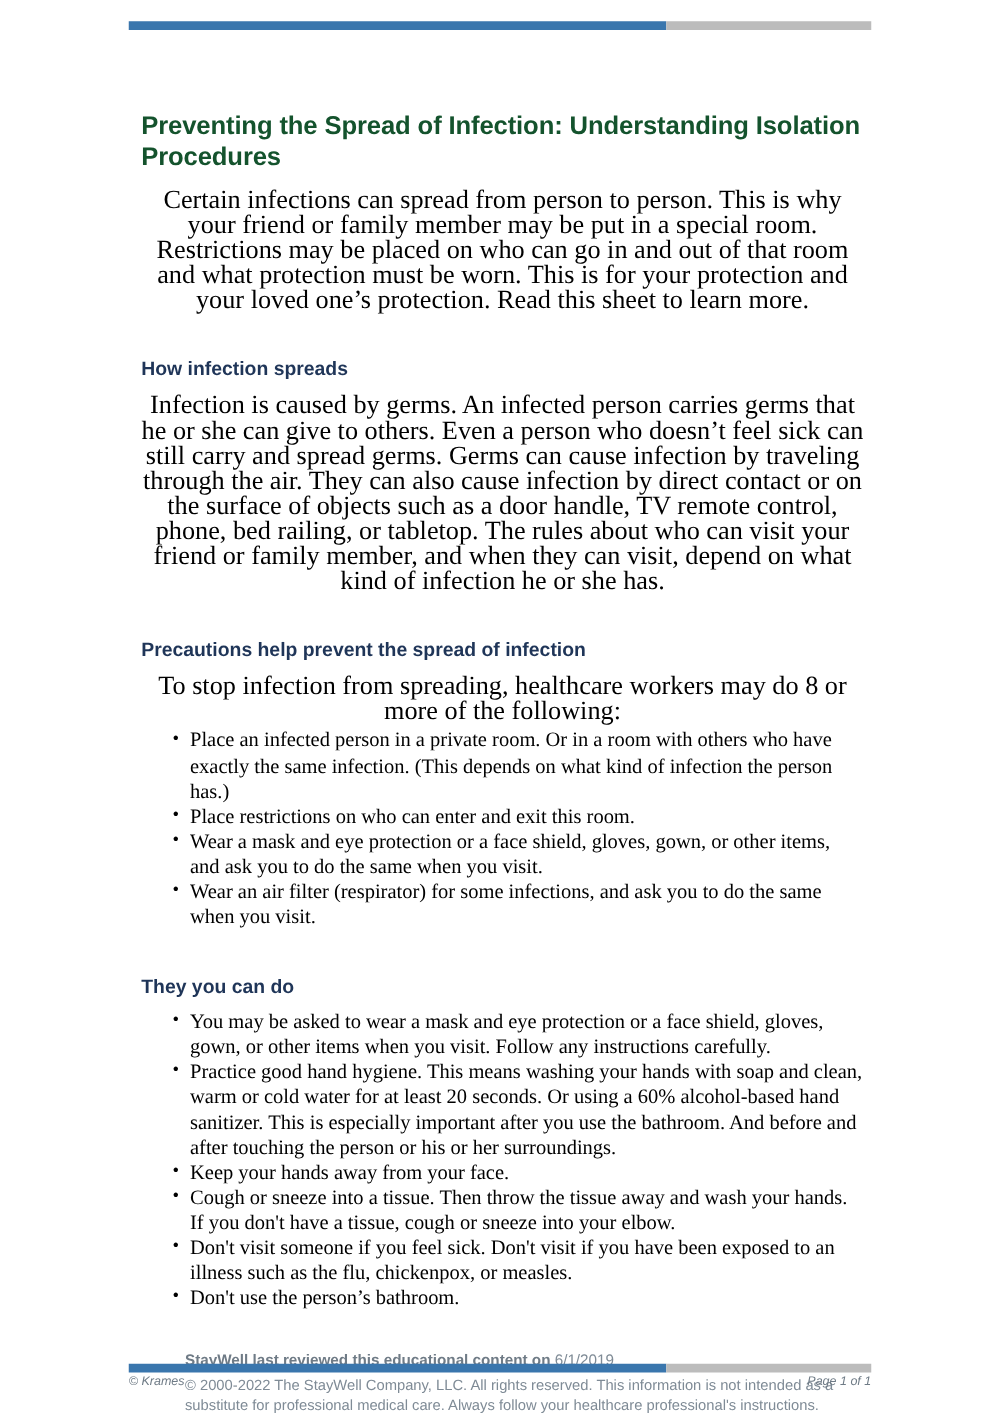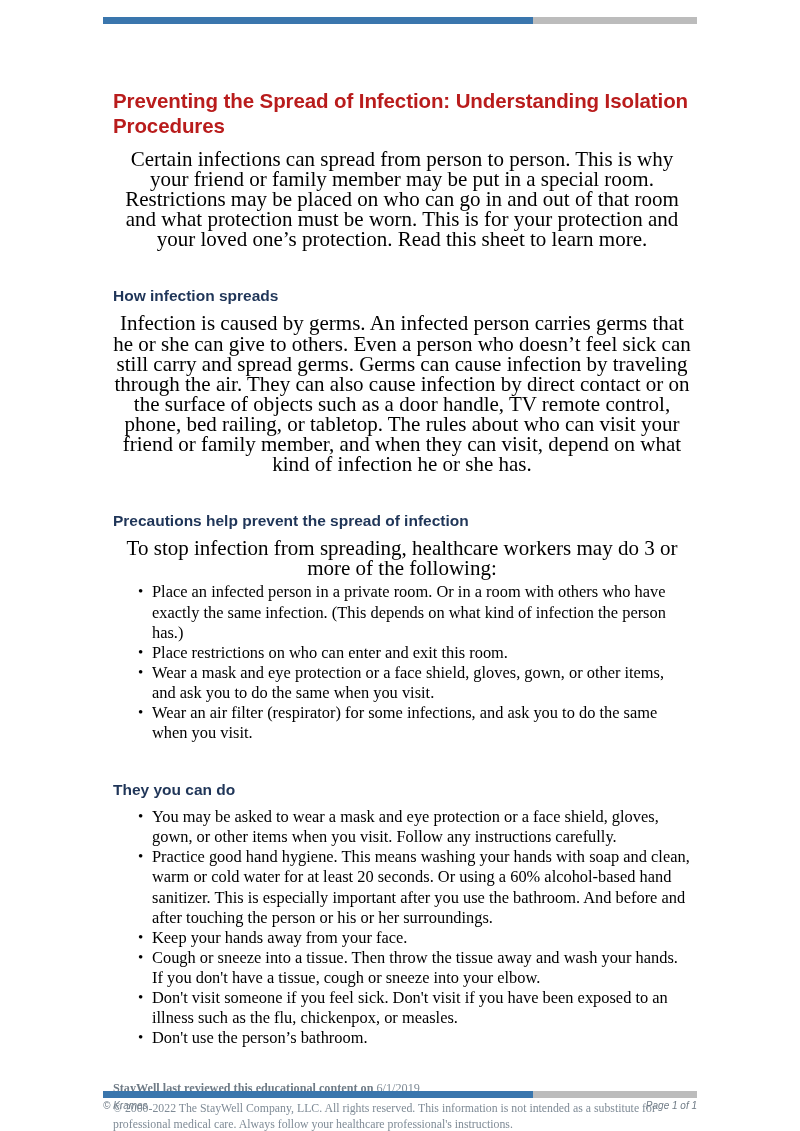--- a/index.html
+++ b/index.html
@@ -43,21 +43,21 @@
     left: 113px;
     top: 88px;
     width: 578px;
   }
 
   h1.doc-title {
     font-family: "Liberation Sans", sans-serif;
     font-size: 20.5px;
     line-height: 25px;
     font-weight: bold;
-    color: #b91c1c;
+    color: #14532d;
     margin: 0 0 11px 0;
     letter-spacing: -0.1px;
   }
 
   h2.section-title {
     font-family: "Liberation Sans", sans-serif;
     font-size: 15.5px;
     line-height: 20px;
     font-weight: bold;
     color: #1f3558;
@@ -90,22 +90,23 @@
     position: absolute;
     left: 25px;
     top: -1px;
     font-size: 15px;
     line-height: 20.1px;
   }
 
   
   .legal {
     margin-top: 32px;
-    font-family: Liberation Serif, serif;
+    font-family: Liberation Sans, sans-serif;
     color: #7f8b96;
+    margin-left: 35px;
   }
   .legal .reviewed {
     font-size: 12.2px;
     line-height: 17px;
     margin: 0 0 4px 0;
   }
   .legal .reviewed .label {
     font-weight: bold;
     color: #6f7b86;
   }
@@ -141,21 +142,21 @@
 <div class="content">
 
   <h1 class="doc-title">Preventing the Spread of Infection: Understanding Isolation Procedures</h1>
 
   <p class="body">Certain infections can spread from person to person. This is why your friend or family member may be put in a special room. Restrictions may be placed on who can go in and out of that room and what protection must be worn. This is for your protection and your loved one’s protection. Read this sheet to learn more.</p>
 
   <h2 class="section-title spaced">How infection spreads</h2>
   <p class="body">Infection is caused by germs. An infected person carries germs that he or she can give to others. Even a person who doesn’t feel sick can still carry and spread germs. Germs can cause infection by traveling through the air. They can also cause infection by direct contact or on the surface of objects such as a door handle, TV remote control, phone, bed railing, or tabletop. The rules about who can visit your friend or family member, and when they can visit, depend on what kind of infection he or she has.</p>
 
   <h2 class="section-title spaced">Precautions help prevent the spread of infection</h2>
-  <p class="body tight">To stop infection from spreading, healthcare workers may do 3 or more of the following:</p>
+  <p class="body tight">To stop infection from spreading, healthcare workers may do 8 or more of the following:</p>
   <ul class="bullets">
     <li>Place an infected person in a private room. Or in a room with others who have exactly the same infection. (This depends on what kind of infection the person has.)</li>
     <li>Place restrictions on who can enter and exit this room.</li>
     <li>Wear a mask and eye protection or a face shield, gloves, gown, or other items, and ask you to do the same when you visit.</li>
     <li>Wear an air filter (respirator) for some infections, and ask you to do the same when you visit.</li>
   </ul>
 
   <h2 class="section-title spaced">They you can do</h2>
   <ul class="bullets">
     <li>You may be asked to wear a mask and eye protection or a face shield, gloves, gown, or other items when you visit. Follow any instructions carefully.</li>

